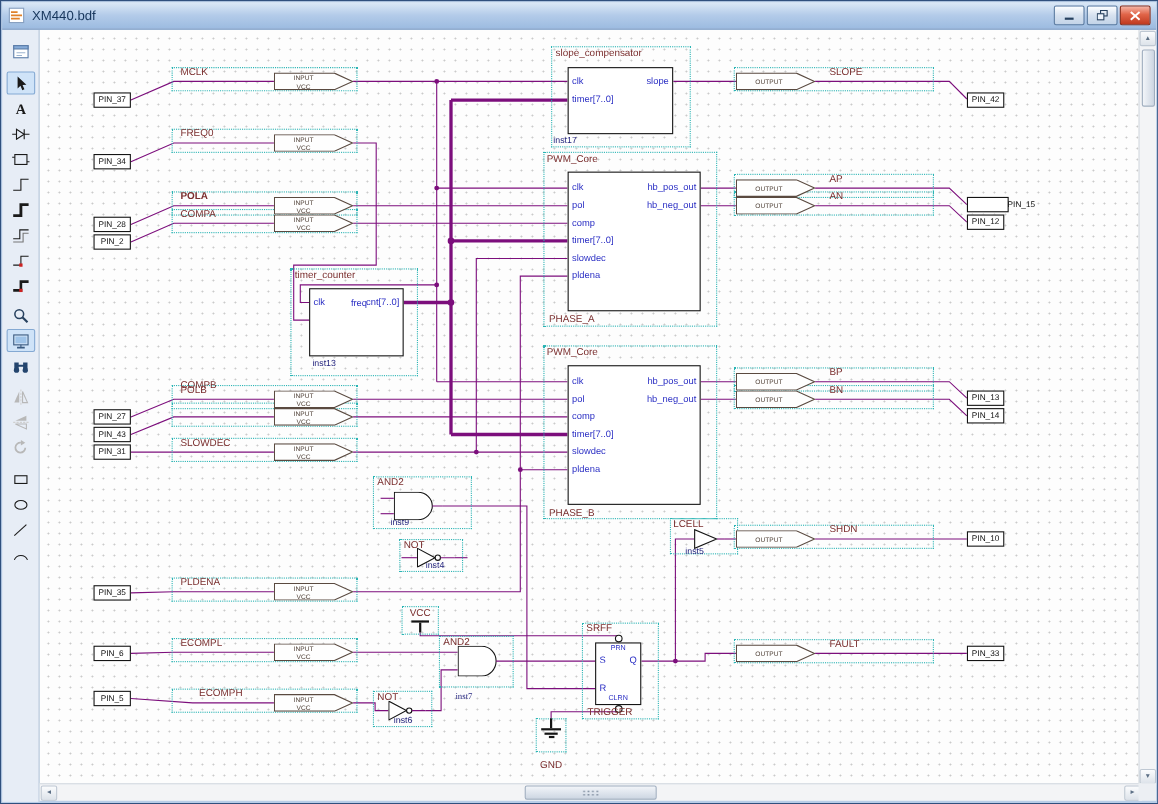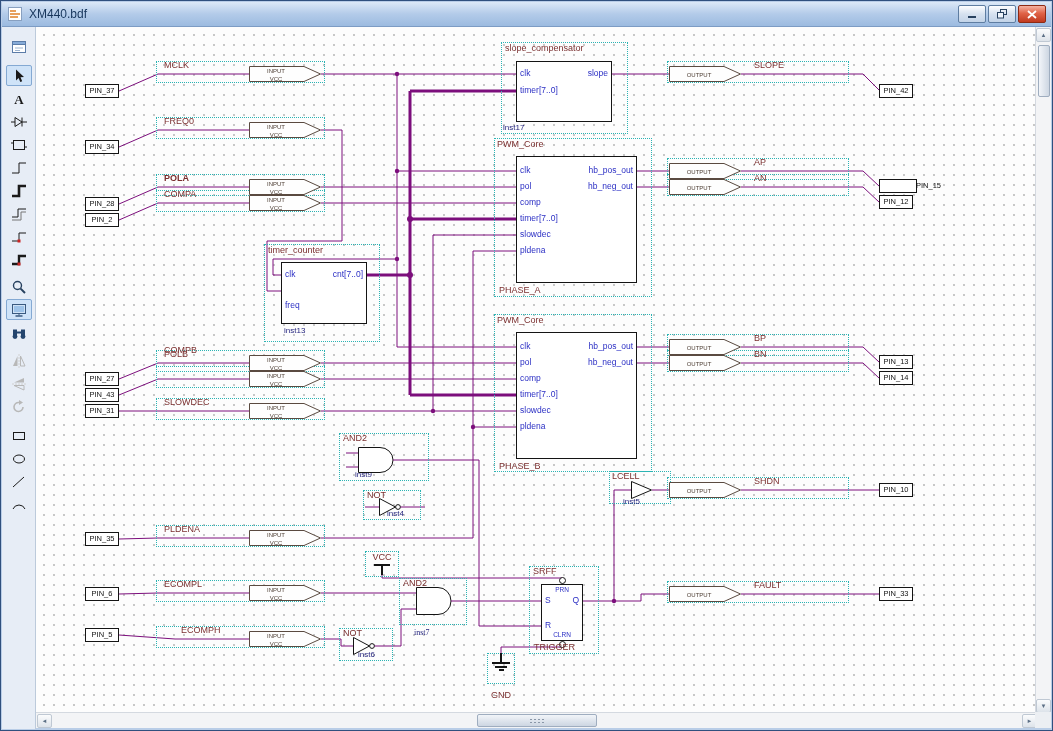--- a/index.html
+++ b/index.html
@@ -410,21 +410,21 @@
       <div class="port" style="left: 519px; top: 213px;">timer[7..0]</div>
       <div class="port" style="left: 519px; top: 229px;">slowdec</div>
       <div class="port" style="left: 519px; top: 245px;">pldena</div>
       <div class="port right" style="left: 564px; top: 165px; width: 68px;">hb_pos_out</div>
       <div class="port right" style="left: 564px; top: 181px; width: 68px;">hb_neg_out</div>
       <div class="dash-box" style="left: 263px; top: 243px; width: 116px; height: 98px;"></div>
       <div class="blk-rect" style="left: 280px; top: 261px; width: 86px; height: 62px;"></div>
       <div class="m-label" style="left: 267px; top: 245px;">timer_counter</div>
       <div class="inst-label" style="left: 283px; top: 326px;">inst13</div>
       <div class="port" style="left: 284px; top: 269px;">clk</div>
-      <div class="port" style="left: 284px; top: 300px;">freq</div>
+      <div class="port" style="left: 284px; top: 270px; padding-left: 34px;">freq</div>
       <div class="port right" style="left: 294px; top: 269px; width: 68px;">cnt[7..0]</div>
       <div class="dash-box" style="left: 493px; top: 313px; width: 158px; height: 158px;"></div>
       <div class="blk-rect" style="left: 515px; top: 331px; width: 121px; height: 127px;"></div>
       <div class="m-label" style="left: 496px; top: 315px;">PWM_Core</div>
       <div class="m-label" style="left: 498px; top: 461px;">PHASE_B</div>
       <div class="port" style="left: 519px; top: 341px;">clk</div>
       <div class="port" style="left: 519px; top: 357px;">pol</div>
       <div class="port" style="left: 519px; top: 373px;">comp</div>
       <div class="port" style="left: 519px; top: 389px;">timer[7..0]</div>
       <div class="port" style="left: 519px; top: 405px;">slowdec</div>

